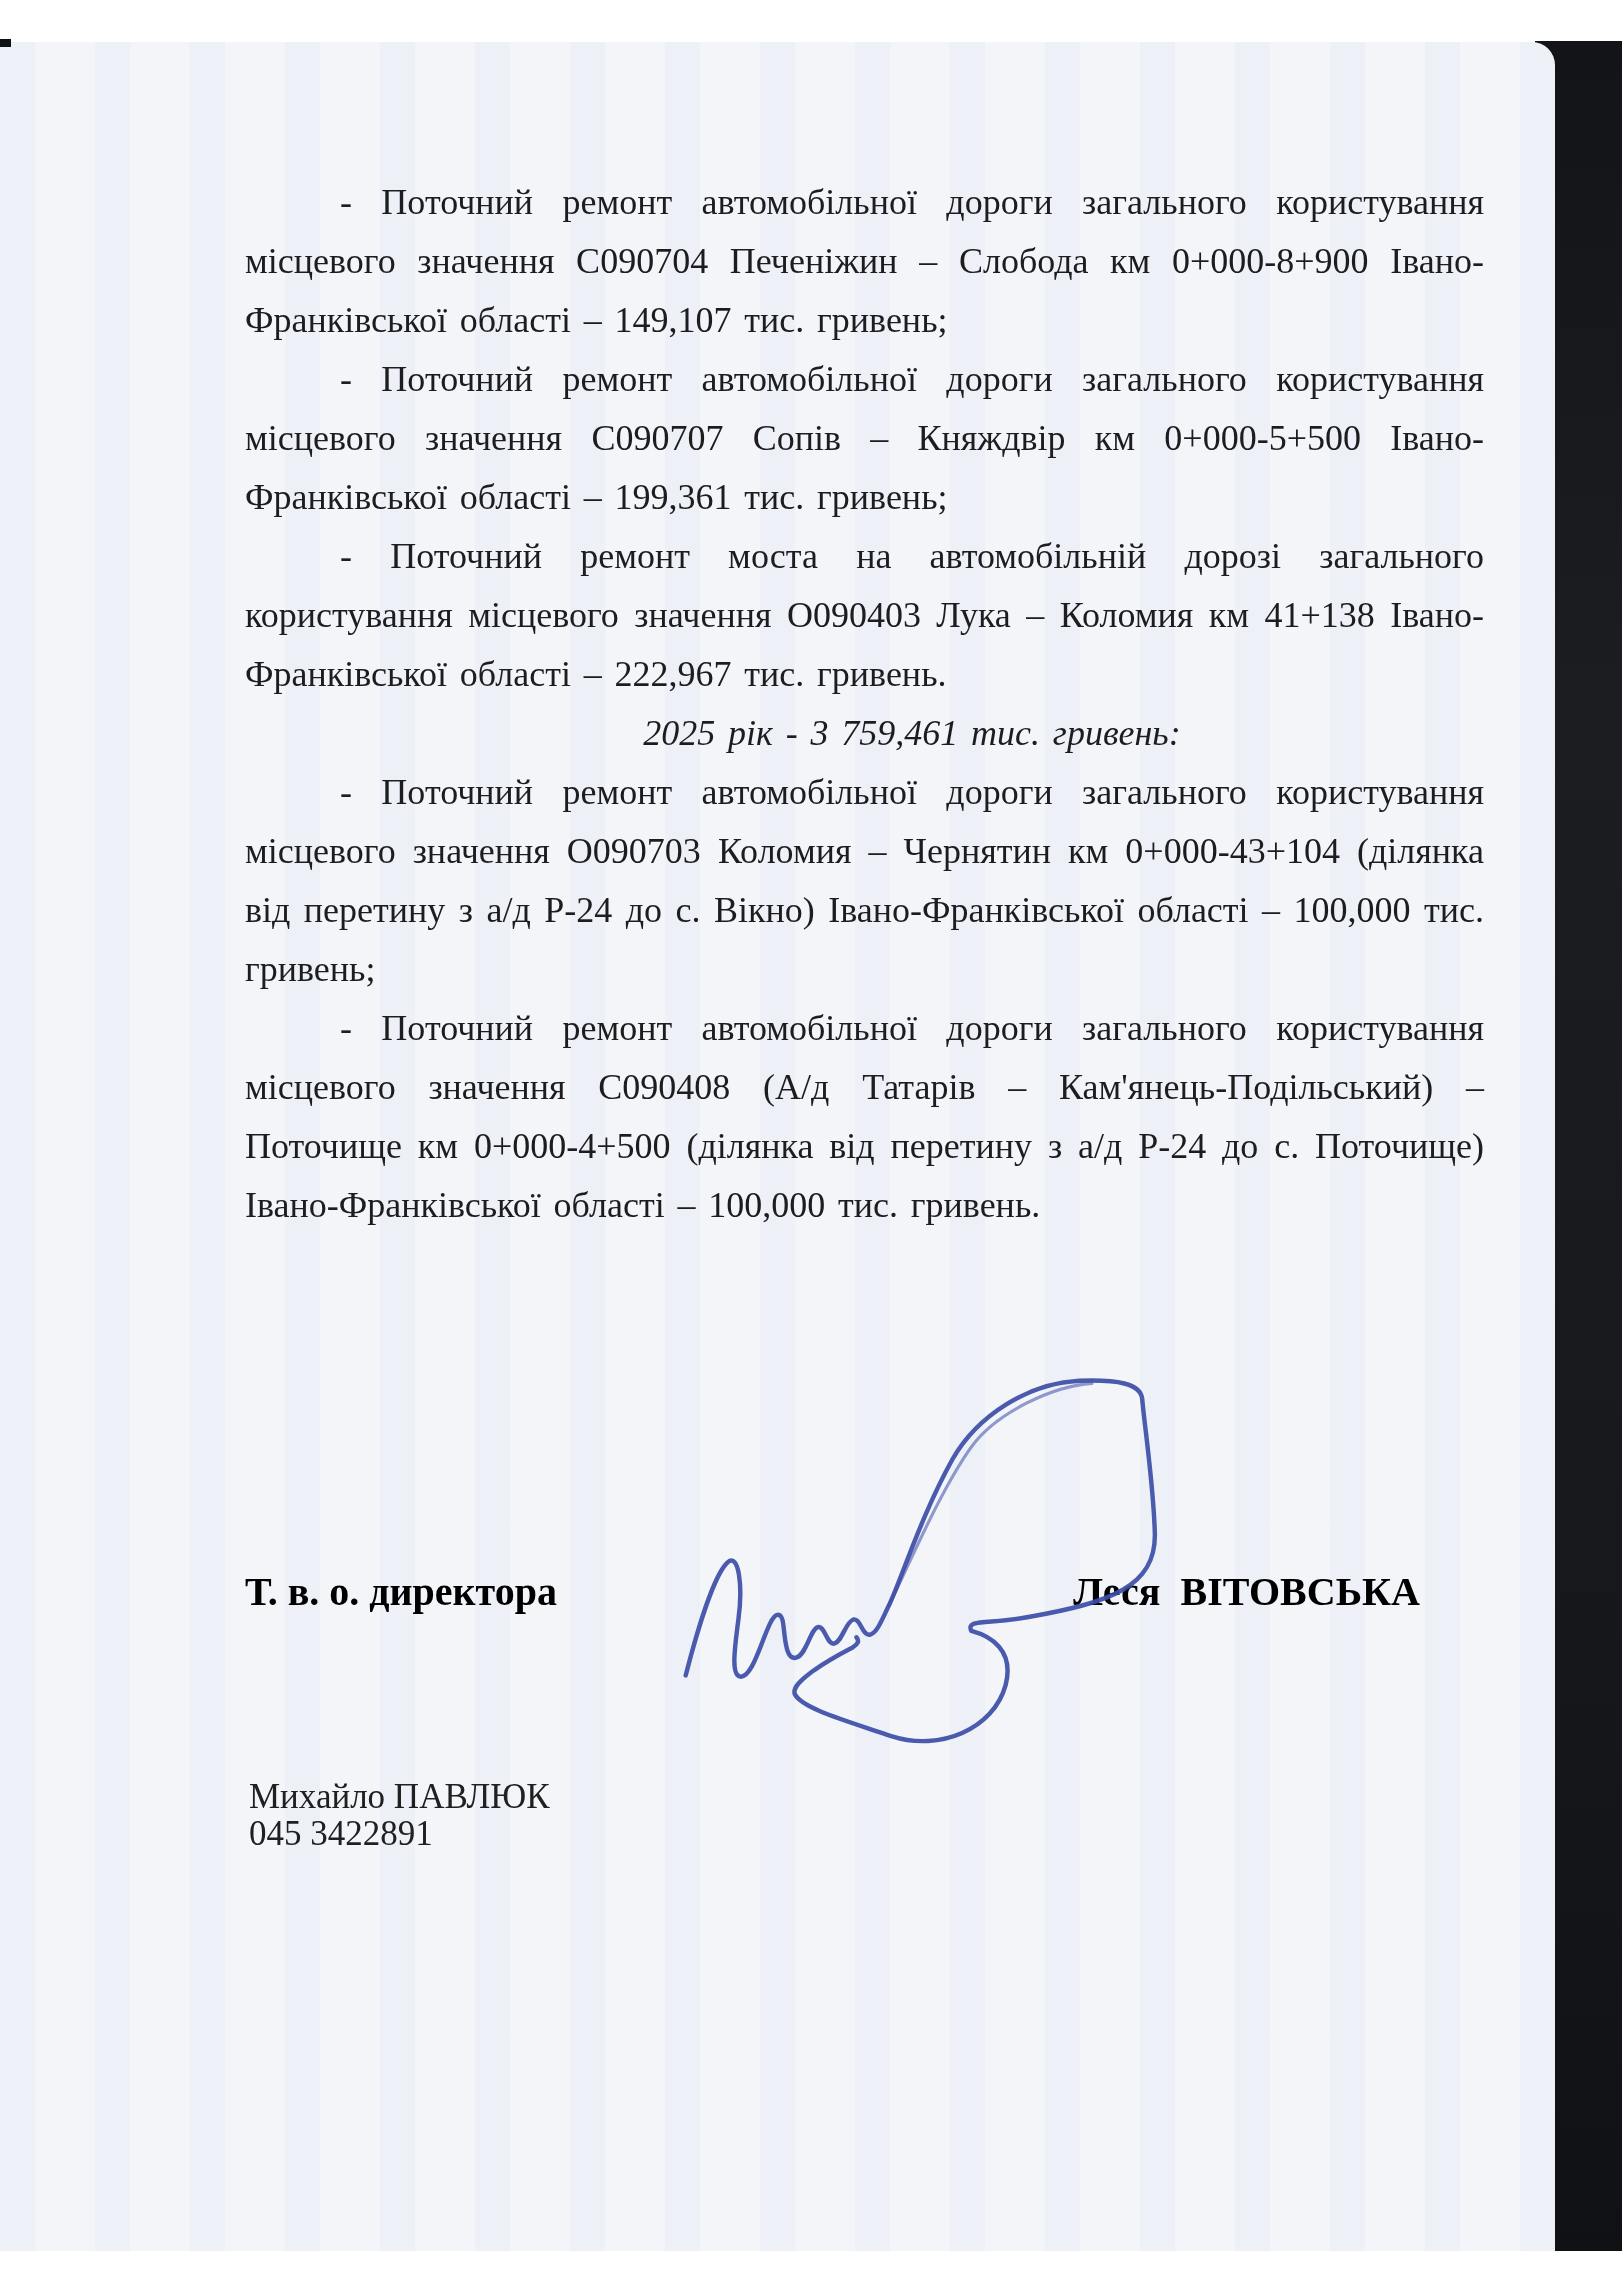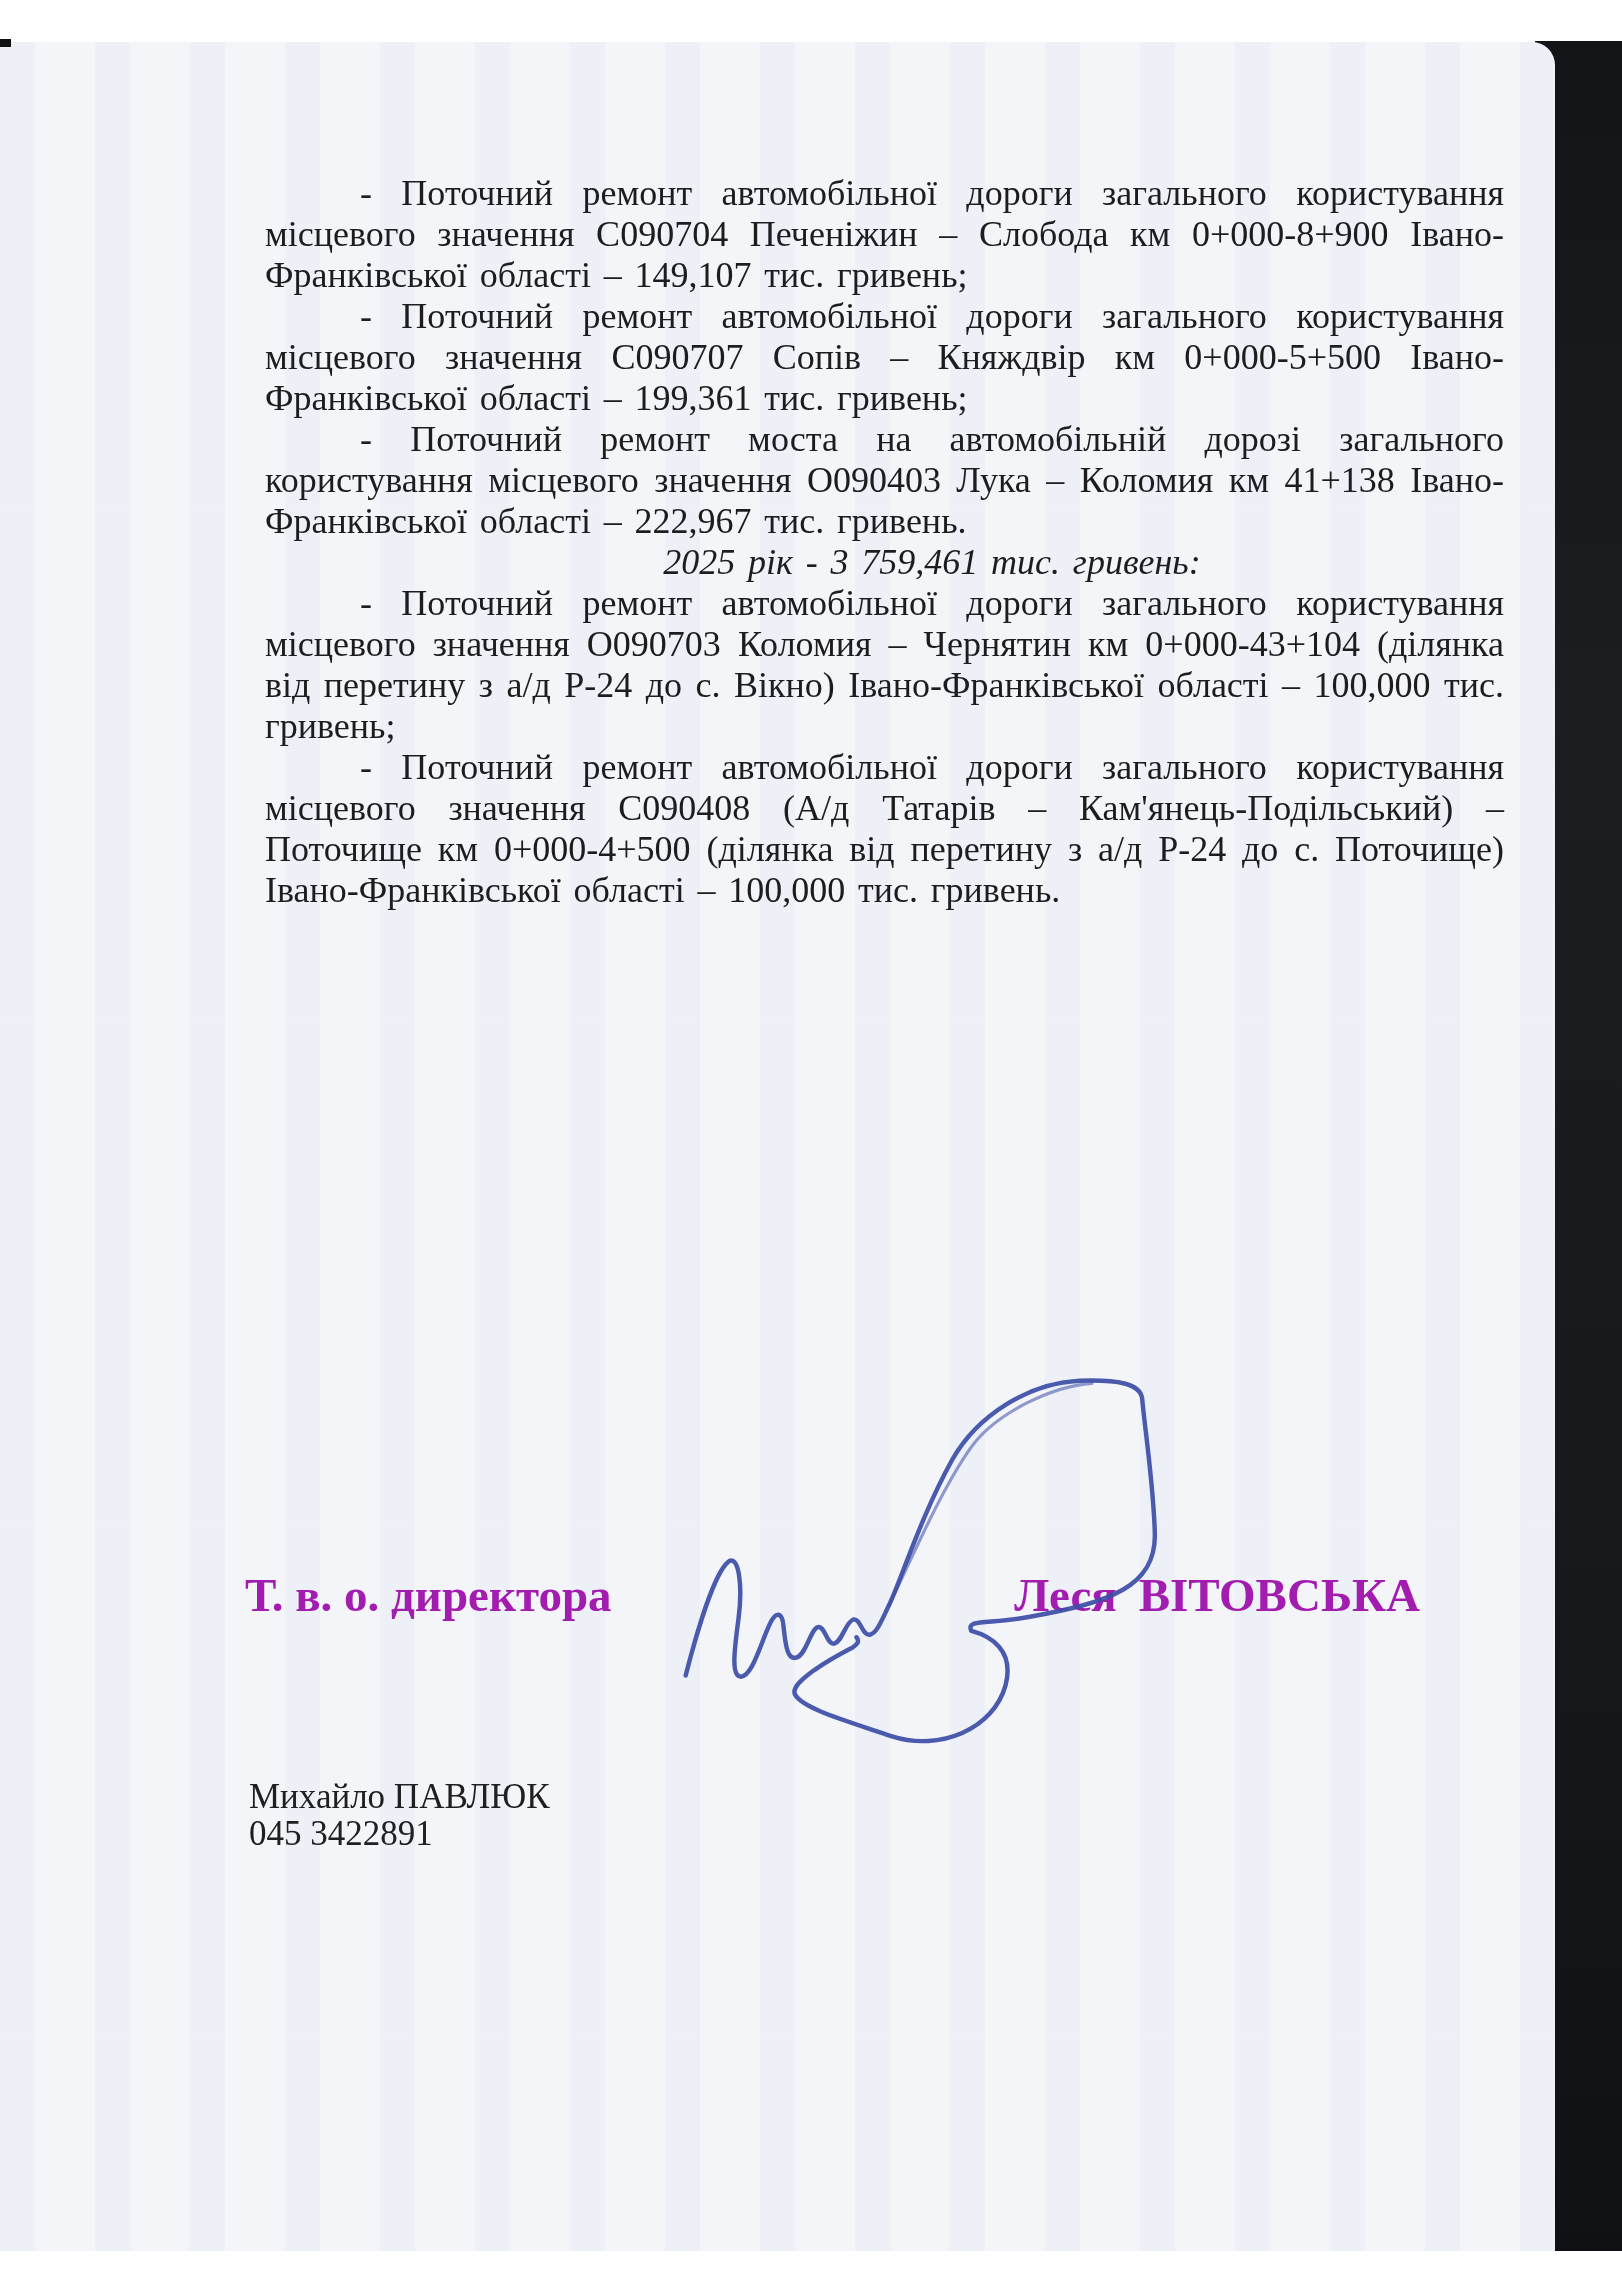--- a/index.html
+++ b/index.html
@@ -45,44 +45,43 @@
     z-index: 2;
   }
   .content {
     position: absolute;
     left: 245px;
     top: 173px;
     width: 1239px;
     z-index: 2;
     color: #1d1d20;
     font-size: 36px;
-    line-height: 41px;
+    line-height: 59px;
     text-align: justify;
-    margin-left: 20px;
   }
   .content p {
     margin: 0;
     text-indent: 95px;
     word-spacing: 3.8px;
   }
   .content p.year-line {
     font-style: italic;
     text-align: center;
   }
   .sig-row {
     position: absolute;
     left: 245px;
     top: 1568px;
     width: 1239px;
     display: flex;
     justify-content: space-between;
     align-items: baseline;
     z-index: 2;
-    color: #a21caf;
-    font-size: 47px;
+    color: #000000;
+    font-size: 40px;
     font-weight: bold;
   }
   .sig-name {
     padding-right: 64px;
     word-spacing: 10.2px;
   }
   .signature-wrap {
     position: absolute;
     left: 673px;
     top: 1377px;

